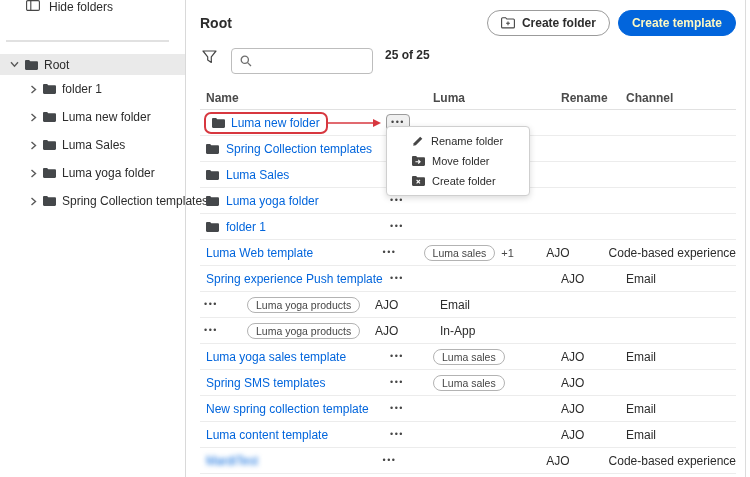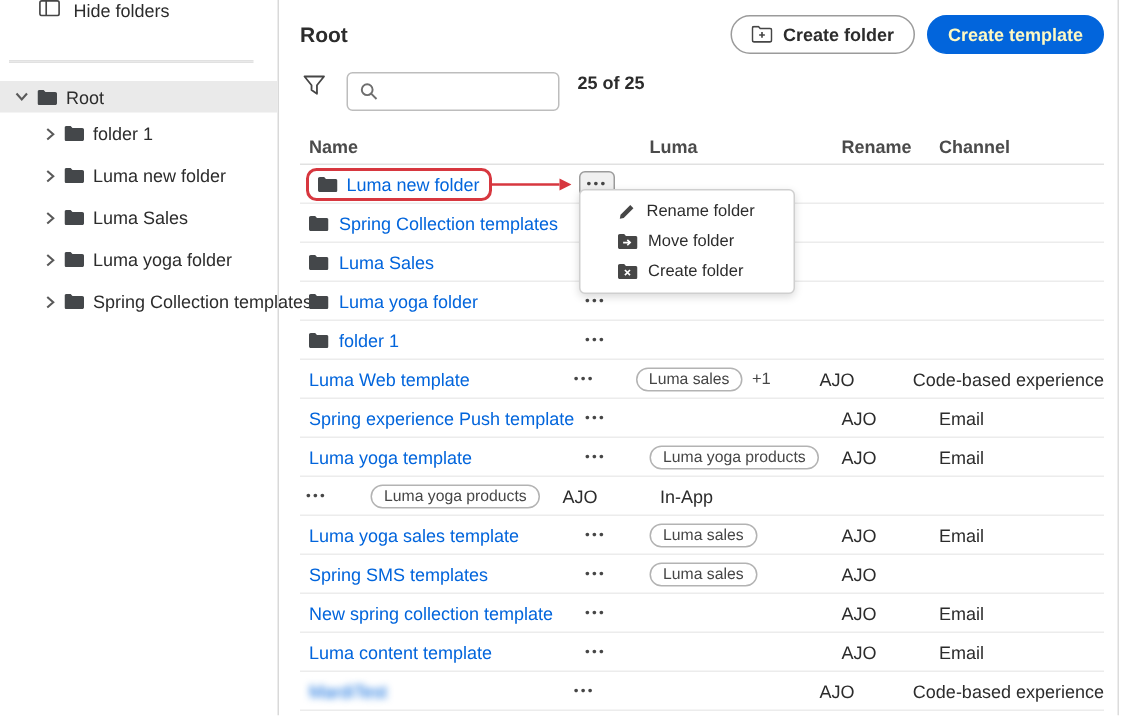--- a/index.html
+++ b/index.html
@@ -346,23 +346,20 @@
         </div>
         <div class="c-menu">
             <button class="dots">•••</button>
           </div>
         <div class="c-tags"></div>
         <div class="c-source">AJO</div>
         <div class="c-channel">Email</div>
       </div>
 
       <div class="trow">
-        <div class="c-name">
-          <a class="link">Luma yoga template</a>
-        </div>
         <div class="c-menu">
             <button class="dots">•••</button>
           </div>
         <div class="c-tags">
           <span class="pill">Luma yoga products</span>
         </div>
         <div class="c-source">AJO</div>
         <div class="c-channel">Email</div>
       </div>
 

